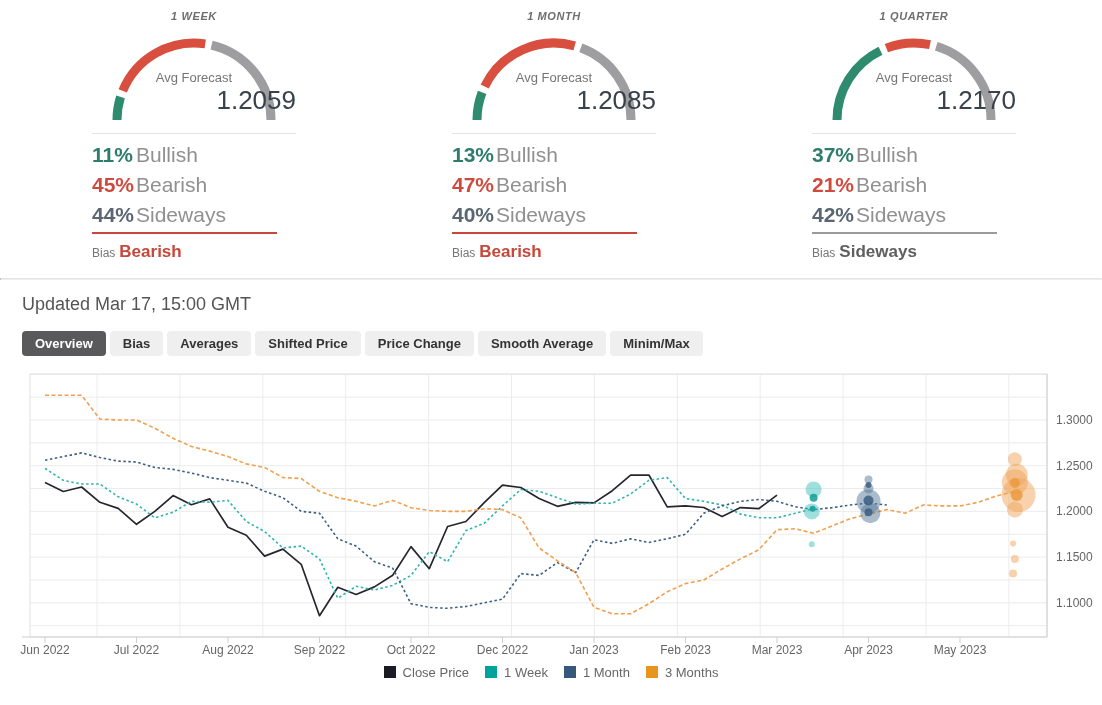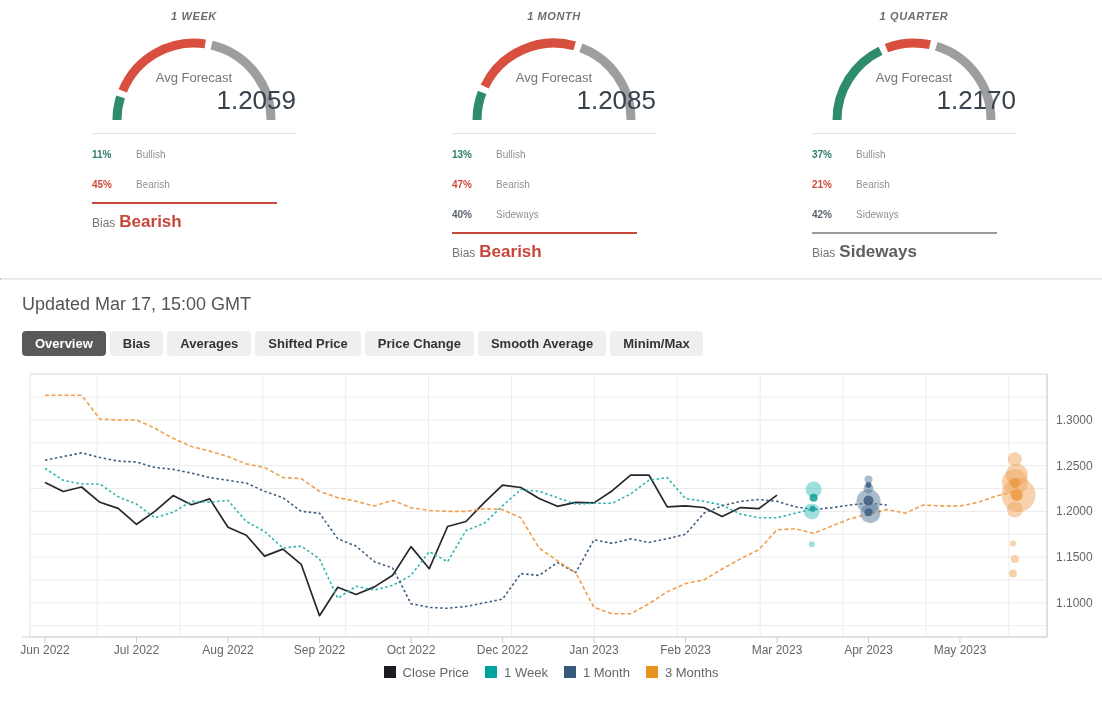--- a/index.html
+++ b/index.html
@@ -7,21 +7,21 @@
   
   .top{display:flex;gap:156px;padding:4px 0 0 92px;height:278px;box-sizing:border-box;}
   .panel{width:204px;position:relative;}
   .panel-title{text-align:center;font-size:11px;font-style:italic;font-weight:bold;color:#6e6e6e;letter-spacing:.6px;margin-top:6px;height:14px;}
   .gauge-wrap{position:relative;height:104px;margin-top:4px;overflow:visible;}
   .gauge{position:absolute;left:0;top:0;overflow:visible;}
   .avg-label{position:absolute;top:42px;left:0;width:100%;text-align:center;font-size:13px;color:#757575;}
   .avg-value{position:absolute;top:57px;left:0;width:100%;text-align:right;font-size:26px;color:#37424c;}
   .panel-sep{border-top:1px solid #e4e4e4;margin-top:1px;}
   .pct-rows{padding-top:6px;}
-  .pct-row{height:30px;line-height:30px;font-size:10px;}
+  .pct-row{height:30px;line-height:30px;font-size:21px;}
   .pct-val{display:inline-block;width:44px;font-weight:bold;}
   .pct-val.bullish{color:var(--bullish);}
   .pct-val.bearish{color:var(--bearish);}
   .pct-val.sideways{color:var(--sideways);}
   .pct-label{color:#909090;}
   .bias-line{height:2px;width:185px;margin-top:2px;background:#999;}
   .bias-row{margin-top:8px;}
   .bias-word{font-size:12px;color:#757575;}
   .bias-value{font-size:17px;font-weight:bold;margin-left:4px;}
   
@@ -48,20 +48,21 @@
           <path d="M30.71 62.91 A77 77 0 0 1 113.25 15.83" stroke="#d84e3f" stroke-width="9" fill="none"></path>
           <path d="M119.58 17.03 A77 77 0 0 1 179.00 92.00" stroke="#9e9ea0" stroke-width="9" fill="none"></path>
         </svg>
       <div class="avg-label">Avg Forecast</div>
       <div class="avg-value">1.2059</div>
     </div>
     <div class="panel-sep"></div>
     <div class="pct-rows">
       <div class="pct-row"><span class="pct-val bullish">11%</span><span class="pct-label">Bullish</span></div>
       <div class="pct-row"><span class="pct-val bearish">45%</span><span class="pct-label">Bearish</span></div>
+      <div class="pct-row"><span class="pct-val sideways">44%</span><span class="pct-label">Sideways</span></div>
     </div>
     <div class="bias-line" style="background: rgb(199, 71, 58);"></div>
     <div class="bias-row"><span class="bias-word">Bias</span><span class="bias-value" style="color: rgb(199, 71, 58);">Bearish</span></div>
   </div>
 
   <div class="panel">
     <div class="panel-title">1 MONTH</div>
     <div class="gauge-wrap">
       <svg class="gauge" id="gauge1" width="204" height="104">
           <path d="M25.00 92.00 A77 77 0 0 1 30.11 64.41" stroke="#2e8b6d" stroke-width="9" fill="none"></path>

